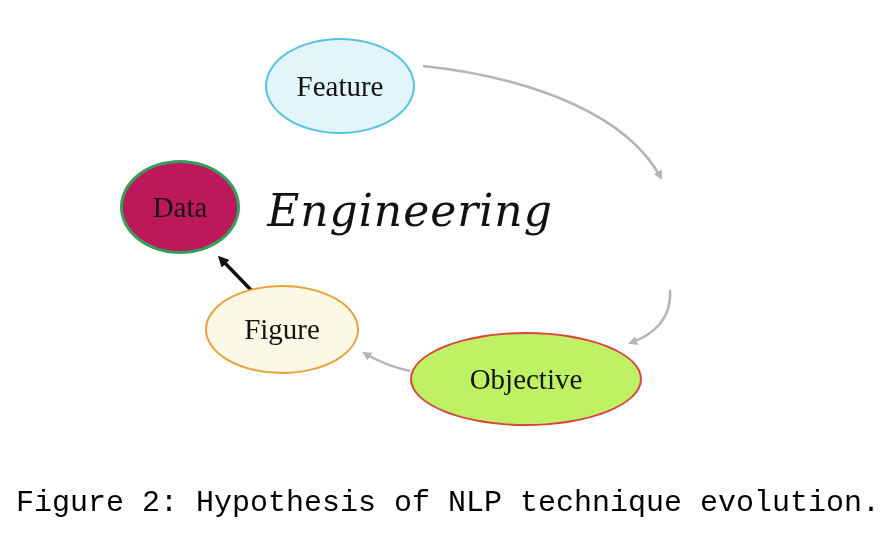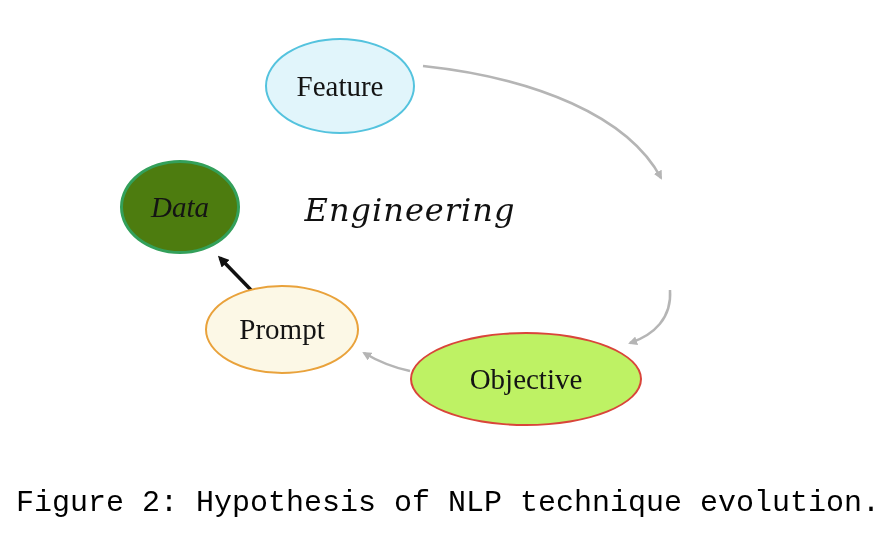--- a/index.html
+++ b/index.html
@@ -42,21 +42,21 @@
   .node-prompt      { left: 205px; top: 285px; width: 154px; height:  89px; }
   .node-objective   { left: 410px; top: 332px; width: 232px; height:  94px; }
 
   .center-word {
     position: absolute;
     left: 410px;
     top: 210px;
     transform: translate(-50%, -50%);
     font-family: "DejaVu Serif", serif;
     font-style: italic;
-    font-size: 32px;
+    font-size: 44px;
     letter-spacing: 1px;
     color: #111111;
     white-space: nowrap;
   }
   .caption {
     position: absolute;
     left: 0;
     top: 486px;
     width: 896px;
     text-align: center;
@@ -87,27 +87,27 @@
 
     <path d="M 410 371 Q 386 366 364 353" fill="none" stroke="#b5b5b5" stroke-width="2.5" marker-end="url(#arrow-gray)"></path>
 
     <path d="M 253 292 L 220 258" fill="none" stroke="#111111" stroke-width="3.5" marker-end="url(#arrow-black)"></path>
   </svg>
 
   <div class="node node-feature" style="border-color: rgb(84, 195, 222); background: rgb(225, 245, 251);">
     <span>Feature</span>
   </div>
 
-  <div class="node node-data" style="border-color: rgb(51, 160, 90); background: #4d7c0f; font-style: italic;">
+  <div class="node node-data" style="border-color: rgb(51, 160, 90); background: #be185d;">
     <span>Data</span>
   </div>
 
 
   <div class="node node-prompt" style="border-color: rgb(233, 162, 59); background: rgb(252, 248, 230);">
-    <span>Prompt</span>
+    <span>Figure</span>
   </div>
 
   <div class="node node-objective" style="border-color: rgb(217, 69, 58); background: #bef264;">
     <span>Objective</span>
   </div>
 
   <div class="center-word">Engineering</div>
 
   <div class="caption">Figure 2: Hypothesis of NLP technique evolution.</div>
 

